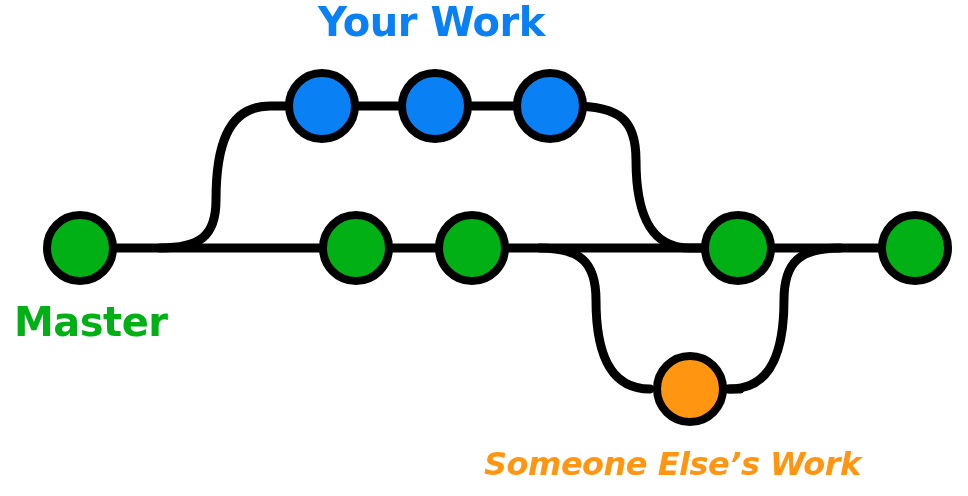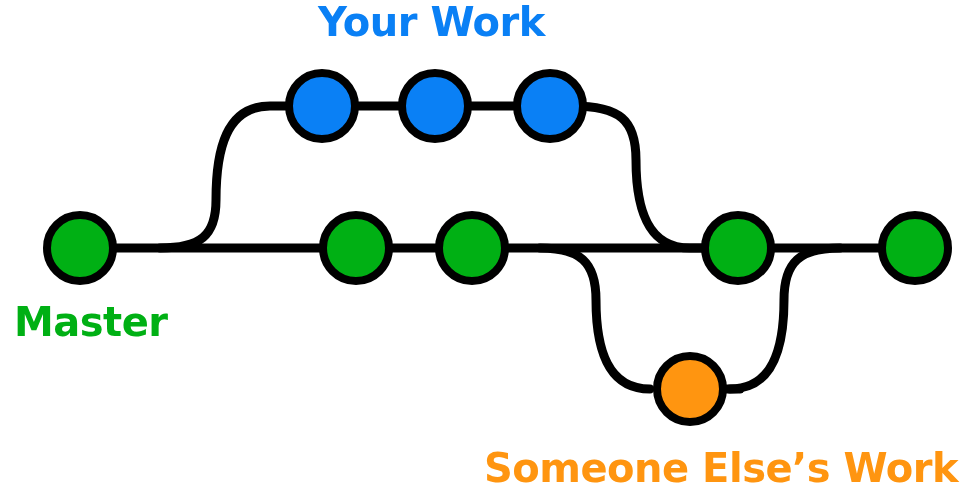--- a/index.html
+++ b/index.html
@@ -42,21 +42,22 @@
     font-size: 40px;
   }
   #label-master {
     left: 14px;
     top: 302px;
     font-size: 40px;
   }
   #label-someone-else {
     left: 484px;
     top: 448px;
-    font-size: 40px;
+    font-size: 32px;
+    font-style: italic;
   }
 </style>
 </head>
 <body>
 
 <div id="diagram-root" style="background: rgb(255, 255, 255);">
 
   <svg class="git-graph" viewBox="0 0 968 496" xmlns="http://www.w3.org/2000/svg">
 
     <g fill="none" stroke="#000000" stroke-width="9" stroke-linecap="round" stroke-linejoin="round">

